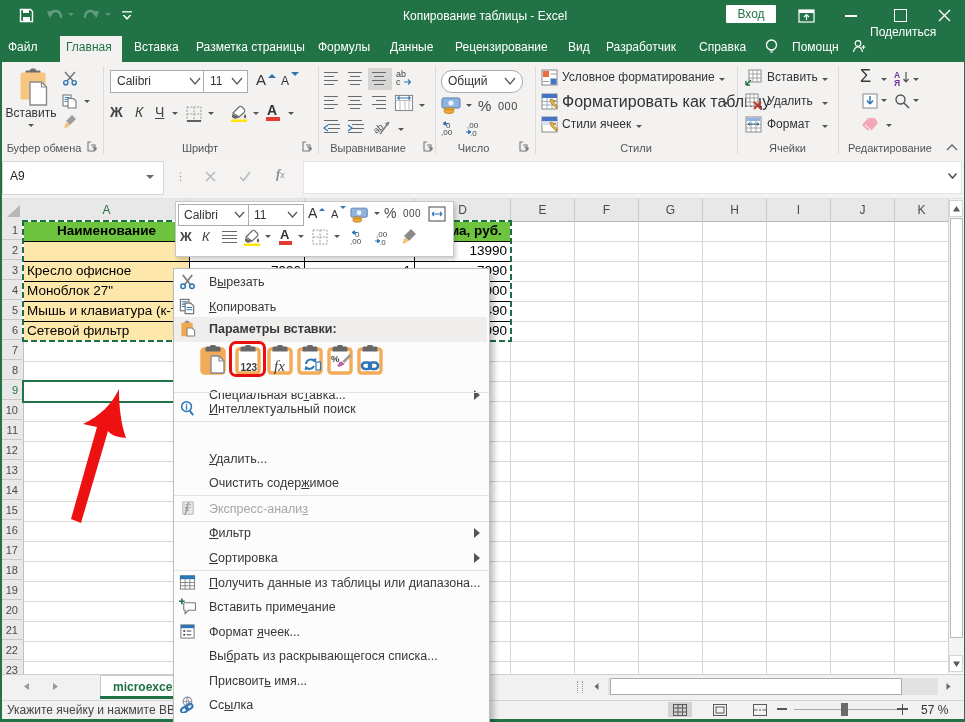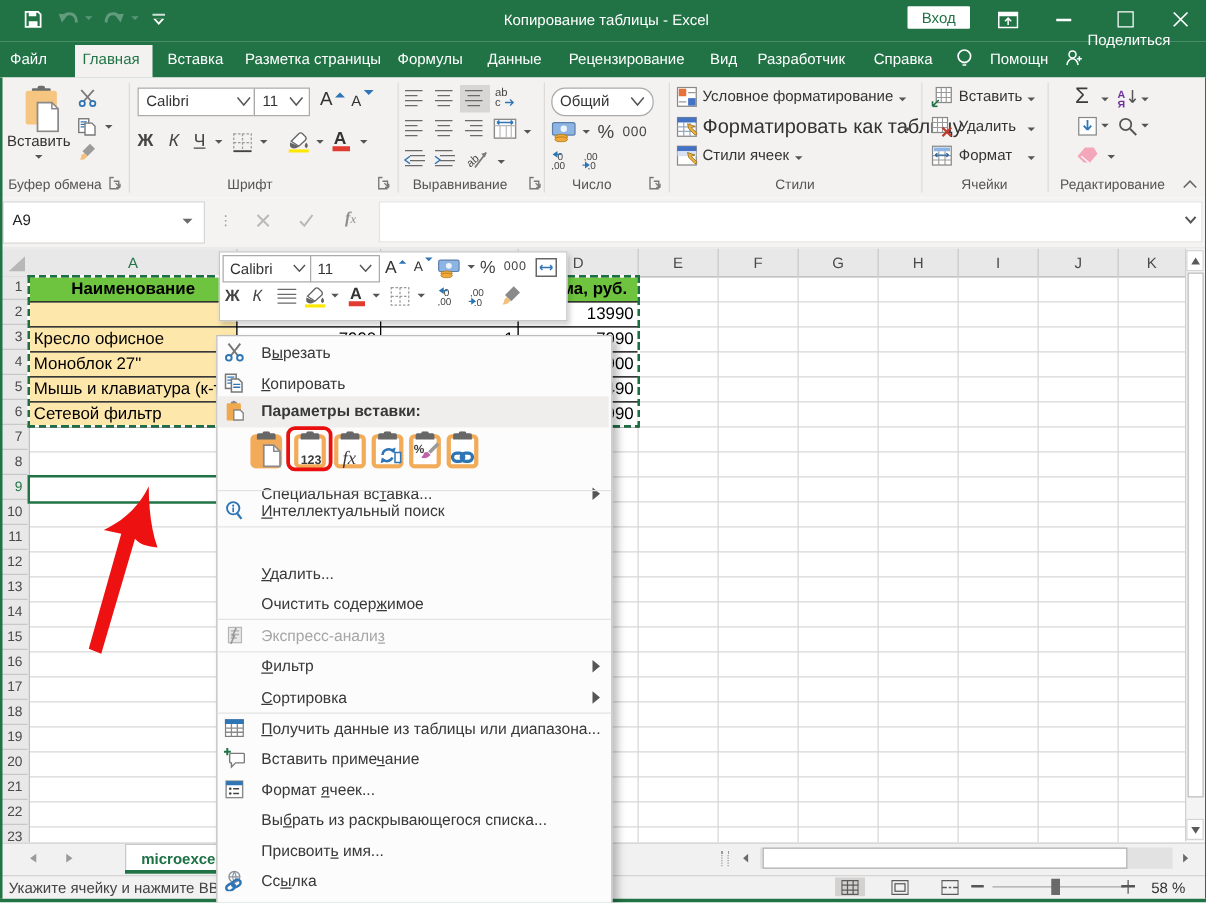--- a/index.html
+++ b/index.html
@@ -736,21 +736,21 @@
 </svg>
   <svg class="abs" style="left:753px;top:704px" width="14" height="12" viewBox="0 0 14 12">
 <rect x="0.5" y="0.5" width="13" height="11" fill="none" stroke="#5a5a5a" stroke-width="1"></rect>
 <path d="M0.5 6 h4 M6 6 h2 M9.5 6 h4" stroke="#5a5a5a" stroke-width="1.2"></path>
 </svg>
   <div class="abs" style="left:777px;top:708px;width:10px;height:1.6px;background:#555;"></div>
   <div class="abs" style="left:794px;top:709px;width:106px;height:1px;background:#a8a8a8;"></div>
   <div class="abs" style="left:841px;top:703px;width:7px;height:13px;background:#6a6a6a;"></div>
   <div class="abs" style="left:897px;top:708px;width:11px;height:1.6px;background:#555;"></div>
   <div class="abs" style="left:901.5px;top:703.5px;width:1.6px;height:11px;background:#555;"></div>
-  <div class="abs" style="left:921px;top:703px;font-size:12px;color:#333;">58 %</div>
+  <div class="abs" style="left:921px;top:703px;font-size:12px;color:#333;">57 %</div>
   <div class="abs" style="left:948px;top:199px;width:16px;height:474px;background:#f4f4f4;border-left:1px solid #d0d0d0;"></div>
   <div class="abs" style="left:949px;top:200px;width:14px;height:17px;background:#fff;border:1px solid #d5d5d5;box-sizing:border-box;"></div>
   <div class="abs" style="left:949px;top:655px;width:14px;height:17px;background:#fff;border:1px solid #d5d5d5;box-sizing:border-box;"></div>
   <svg class="abs" style="left:952px;top:205px" width="9" height="8" viewBox="0 0 9 8">
       <path d="M4.5 1 L8 6.5 L1 6.5 Z" fill="#5a5a5a"></path>
     </svg>
   <div class="abs" style="left:950px;top:218px;width:13px;height:420px;background:#fff;border:1px solid #b9b9b9;box-sizing:border-box;"></div>
   <svg class="abs" style="left:952px;top:660px" width="9" height="8" viewBox="0 0 9 8">
       <path d="M4.5 7 L8 1.5 L1 1.5 Z" fill="#5a5a5a"></path>
     </svg>

